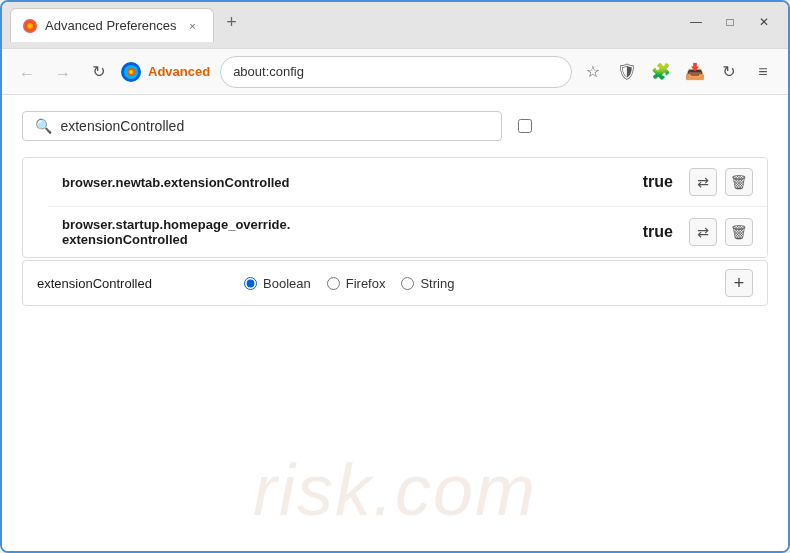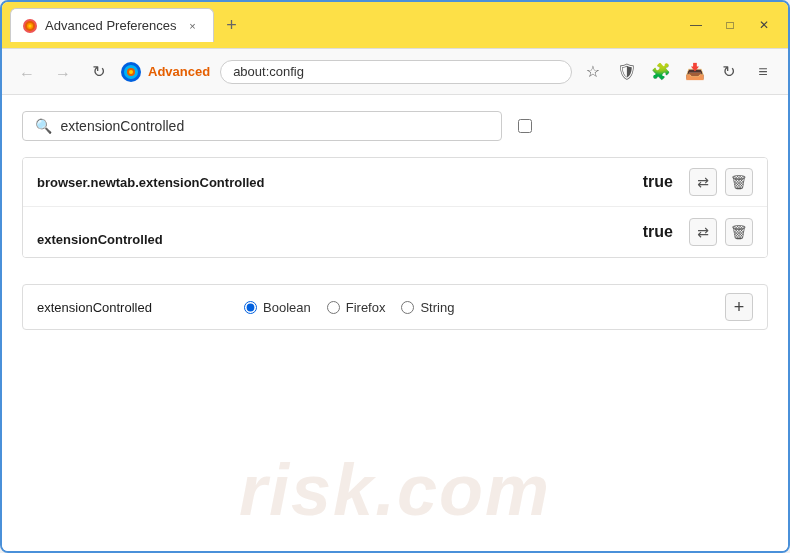--- a/index.html
+++ b/index.html
@@ -17,23 +17,23 @@
       border: 2px solid #4a90d9;
       border-radius: 8px;
       background: #fff;
       display: flex;
       flex-direction: column;
       overflow: hidden;
     }
 
     
     .title-bar {
-      background: #fde047;
-      display: flex;
-      align-items: center;
+      background: #e5e5e5;
+      display: flex;
+      align-items: flex-start;
       padding: 6px 8px;
       gap: 4px;
       border-bottom: 1px solid #ddd;
       min-height: 44px;
     }
 
     .tab {
       display: flex;
       align-items: center;
       background: #fff;
@@ -161,21 +161,21 @@
 
     .url-bar {
       flex: 1;
       display: flex;
       align-items: center;
       background: #fff;
       border: 1px solid #ccc;
       border-radius: 20px;
       padding: 4px 12px;
       gap: 8px;
-      height: 24px;
+      height: 32px;
     }
 
     .url-text {
       font-size: 13px;
       color: #333;
     }
 
     .nav-icons {
       display: flex;
       align-items: center;
@@ -205,21 +205,21 @@
       position: relative;
     }
 
     
     .watermark {
       position: absolute;
       bottom: 20px;
       left: 50%;
       transform: translateX(-50%);
       font-size: 72px;
-      font-weight: 700;
+      font-weight: 400;
       color: rgba(210, 180, 160, 0.25);
       white-space: nowrap;
       user-select: none;
       pointer-events: none;
       font-style: italic;
       letter-spacing: 2px;
     }
 
     
     .search-row {
@@ -265,21 +265,22 @@
     .checkbox-row input[type="checkbox"] {
       width: 14px;
       height: 14px;
     }
 
     
     .results-table {
       border: 1px solid #ddd;
       border-radius: 4px;
       overflow: hidden;
-      margin-bottom: 26px;
+      margin-bottom: 2px;
+      padding-left: 25px;
     }
 
     .result-row {
       display: flex;
       align-items: center;
       padding: 10px 14px;
       border-bottom: 1px solid #eee;
       background: #fff;
     }
 
@@ -455,21 +456,21 @@
             <span class="transfer-icon">⇄</span>
           </button>
           <button class="action-btn">
             <span>🗑</span>
           </button>
         </div>
       </div>
 
       <div class="result-row">
         <span class="pref-name">
-          <br>
+          <span>browser.startup.homepage_override.</span><br>
           <span>extensionControlled</span>
         </span>
         <span class="pref-value">true</span>
         <div class="result-actions">
           <button class="action-btn">
             <span class="transfer-icon">⇄</span>
           </button>
           <button class="action-btn">
             <span>🗑</span>
           </button>

